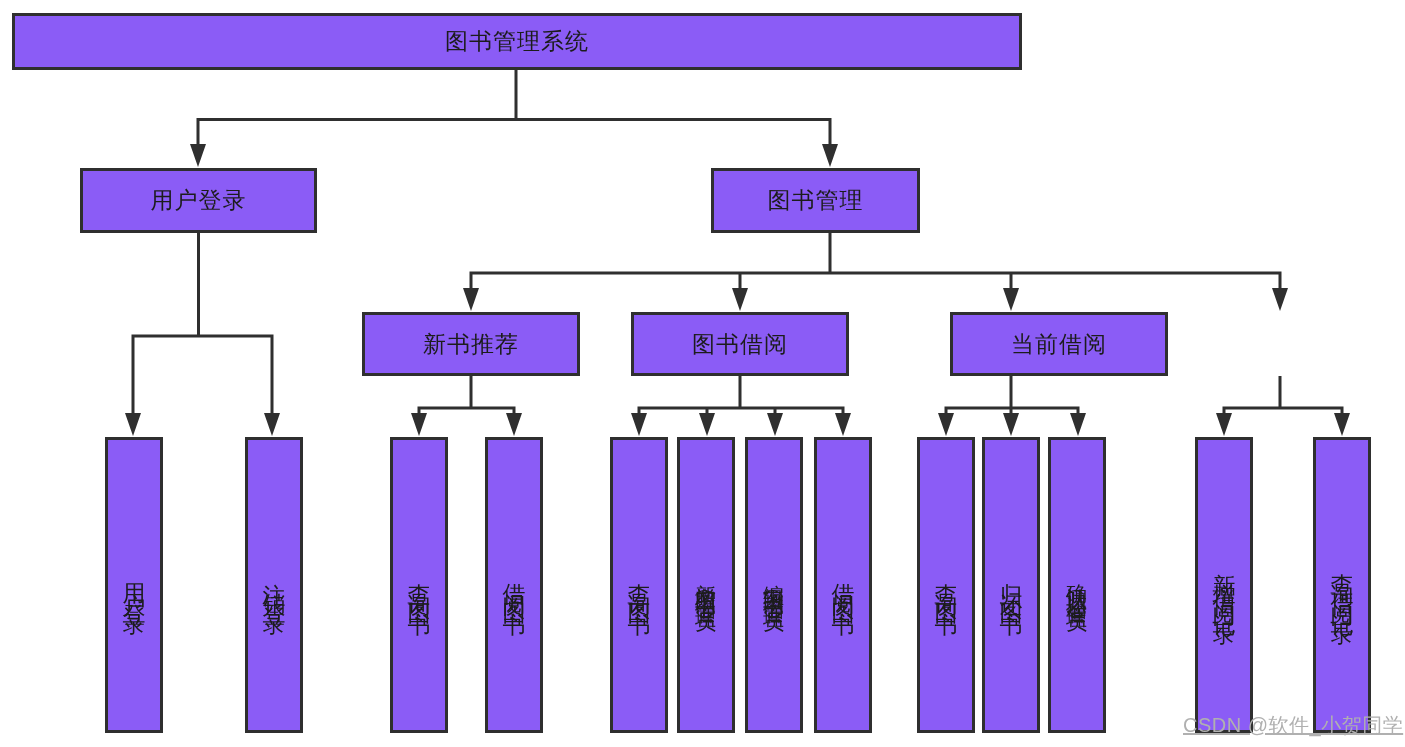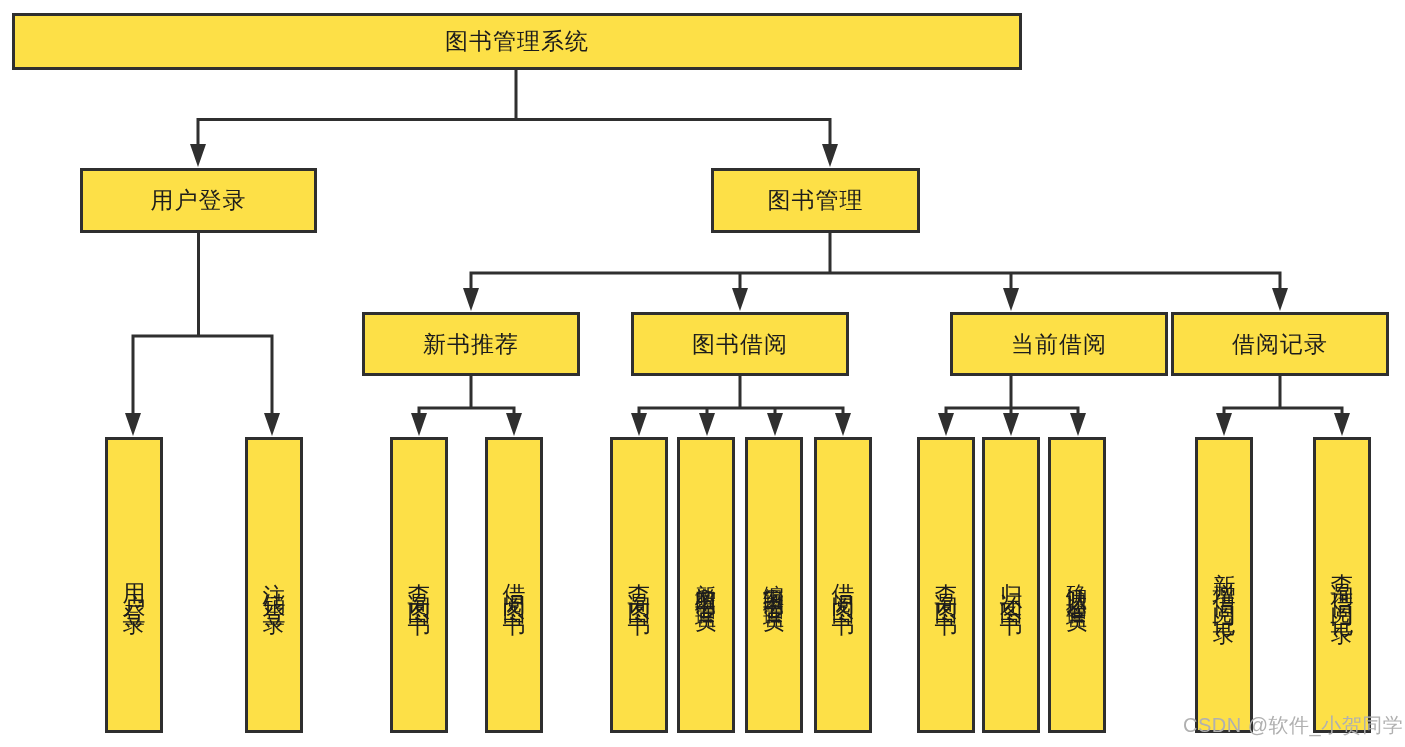--- a/index.html
+++ b/index.html
@@ -9,21 +9,21 @@
     height: 747px;
     background: #ffffff;
     font-family: "Liberation Sans", sans-serif;
     overflow: hidden;
   }
   #wires { position: absolute; left: 0; top: 0; width: 1405px; height: 747px; }
   .box {
     position: absolute;
     box-sizing: border-box;
     border: 3px solid #2f2f2f;
-    background: #fde047;
+    background: #8b5cf6;
     display: flex;
     align-items: center;
     justify-content: center;
     color: #1c1c1c;
     z-index: 2;
   }
   .box-h { font-size: 23px; letter-spacing: 1px; }
   .box-v {
     width: 58px;
     height: 296px;
@@ -60,20 +60,21 @@
   .lf12 { left: 1313px; }
   .watermark {
     position: absolute;
     left: 1183px;
     top: 712px;
     font-size: 20px;
     color: #b0b0b0;
     z-index: 3;
     white-space: nowrap;
     letter-spacing: 0.5px;
+    text-decoration: underline;
   }
 </style>
 </head>
 <body>
 
 <div id="stage">
 
   <svg id="wires" viewBox="0 0 1405 747" xmlns="http://www.w3.org/2000/svg">
     <g fill="none" stroke-width="3" stroke="#2f2f2f">
 
@@ -127,23 +128,20 @@
 
   <div class="box box-h n-l3 n-l3b">
     <span>图书借阅</span>
   </div>
   <div class="box box-h n-l3 n-l3a">
     <span>新书推荐</span>
   </div>
   <div class="box box-h n-l3 n-l3c">
     <span>当前借阅</span>
   </div>
-  <div class="box box-h n-l3 n-l3d">
-    <span>借阅记录</span>
-  </div>
 
   <div class="box box-v lf0">
     <span>用户登录</span>
   </div>
   <div class="box box-v lf1">
     <span>注销登录</span>
   </div>
   <div class="box box-v lf2">
     <span>查询图书</span>
   </div>

